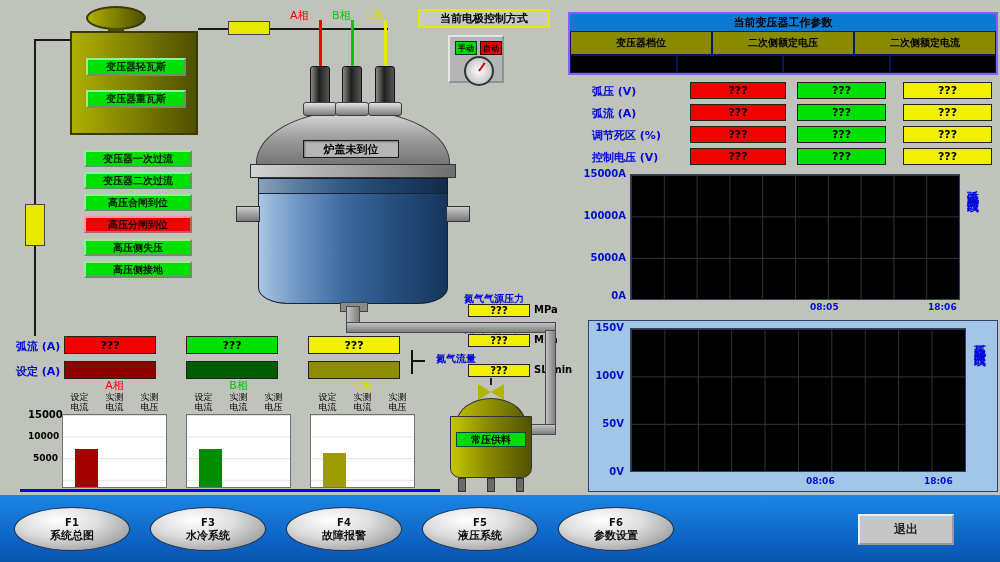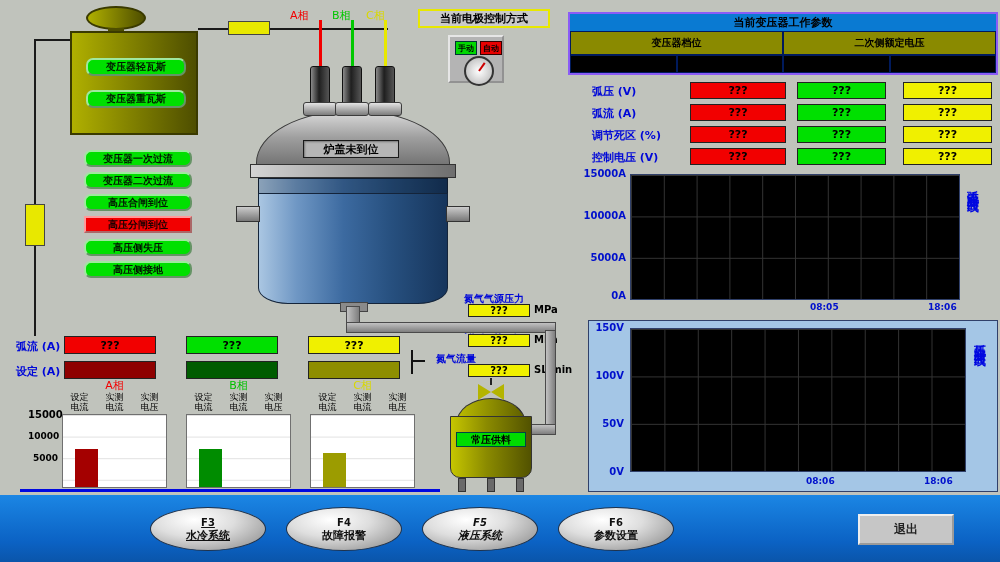--- a/index.html
+++ b/index.html
@@ -2,21 +2,21 @@
 <html><head>
 <meta charset="utf-8">
 <style>
   html,body{margin:0;padding:0;background:#c0c3bc;}
   .screen{position:relative;width:1000px;height:562px;background:#c0c3bc;overflow:hidden;
           font-family:"DejaVu Sans","Liberation Sans",sans-serif;}
   .abs{position:absolute;box-sizing:border-box;}
   .ctr{display:flex;align-items:center;justify-content:center;text-align:center;}
   .olive{background:linear-gradient(90deg,#b0b000,#7a7a00 55%,#4e4e00);border:2px solid #3a3a00;}
   .lamp{font-size:10px;font-weight:bold;color:#001800;border:2px outset #9fe89f;}
-  .lamp-green{background:#00e000;border-radius:7px;}
+  .lamp-green{background:#00e000;}
   .lamp-red{background:#f20000;border:2px outset #ff9a9a;color:#1a0000;}
   .wire{background:#1a1a1a;}
   .ybox{background:#e8e800;border:1px solid #444;}
   .blue-label{color:#0008d8;font-weight:bold;font-size:11px;white-space:nowrap;}
   .vbox{font-size:11px;font-weight:bold;color:#000;border:1px solid #222;}
   .vbox.red{background:#f20000;}
   .vbox.green{background:#00e000;}
   .vbox.yellow{background:#f0f000;}
   .vbox.dkred{background:#8e0000;}
   .vbox.dkgreen{background:#005c00;}
@@ -110,20 +110,21 @@
     <div style="position:absolute;left:14px;top:19px;width:26px;height:26px;border-radius:50%;background:radial-gradient(#fff,#b0b0b0);border:2px solid #333;">
       <div style="position:absolute;left:12px;top:3px;width:2px;height:10px;background:#c00;transform-origin:bottom center;transform:rotate(35deg);"></div>
     </div>
   </div>
 
   <div class="abs ptable" style="left:568px;top:12px;width:430px;height:63px;">
     <div class="pt-title ctr">当前变压器工作参数</div>
     <div class="pt-row">
       <div class="pt-h">变压器档位</div>
       <div class="pt-h">二次侧额定电压</div>
+      <div class="pt-h">二次侧额定电流</div>
     </div>
     <div class="pt-row">
       <div class="pt-v"></div>
       <div class="pt-v"></div>
       <div class="pt-v"></div>
       <div class="pt-v"></div>
     </div>
   </div>
 
   <span class="abs blue-label" style="left:592px;top:84px;">弧压 (V)</span>
@@ -258,29 +259,33 @@
   </div>
 
   <div class="abs" style="left:456px;top:398px;width:70px;height:26px;border-radius:50% 50% 0 0 / 100% 100% 0 0;background:linear-gradient(90deg,#bcbc00,#5e5e00);border:1px solid #333;"></div>
   <div class="abs" style="left:450px;top:416px;width:82px;height:62px;background:linear-gradient(90deg,#c6c600,#8a8a00 45%,#525200);border:1px solid #333;border-radius:0 0 10px 10px;"></div>
   <div class="abs ctr" style="left:456px;top:432px;width:70px;height:15px;background:#00dc00;border:1px solid #044;font-size:10px;font-weight:bold;color:#000;">常压供料</div>
   <div class="abs" style="left:458px;top:478px;width:8px;height:14px;background:#6a6a6a;border:1px solid #333;"></div>
   <div class="abs" style="left:487px;top:478px;width:8px;height:14px;background:#6a6a6a;border:1px solid #333;"></div>
   <div class="abs" style="left:516px;top:478px;width:8px;height:14px;background:#6a6a6a;border:1px solid #333;"></div>
 
   <div class="abs" style="left:0;top:495px;width:1000px;height:67px;background:linear-gradient(180deg,#1b86e4,#0b62c4 70%,#0a55aa);"></div>
-  <div class="abs fbtn" style="left:150px;top:507px;width:116px;height:44px;text-decoration:underline;">
+  <div class="abs fbtn" style="left:14px;top:507px;width:116px;height:44px;">
+    <span class="fkey">F1</span>
+    <span class="flabel">系统总图</span>
+  </div>
+  <div class="abs fbtn" style="left:150px;top:507px;width:116px;height:44px;">
     <span class="fkey">F3</span>
     <span class="flabel">水冷系统</span>
   </div>
   <div class="abs fbtn" style="left:286px;top:507px;width:116px;height:44px;">
     <span class="fkey">F4</span>
     <span class="flabel">故障报警</span>
   </div>
-  <div class="abs fbtn" style="left:422px;top:507px;width:116px;height:44px;font-style:italic;">
+  <div class="abs fbtn" style="left:422px;top:507px;width:116px;height:44px;">
     <span class="fkey">F5</span>
     <span class="flabel">液压系统</span>
   </div>
   <div class="abs fbtn" style="left:558px;top:507px;width:116px;height:44px;">
     <span class="fkey">F6</span>
     <span class="flabel">参数设置</span>
   </div>
   <div class="abs ctr" style="left:858px;top:514px;width:96px;height:31px;background:#c6c6c6;border:2px outset #eee;font-size:12px;font-weight:bold;color:#222;">退出</div>
 
 </div>

